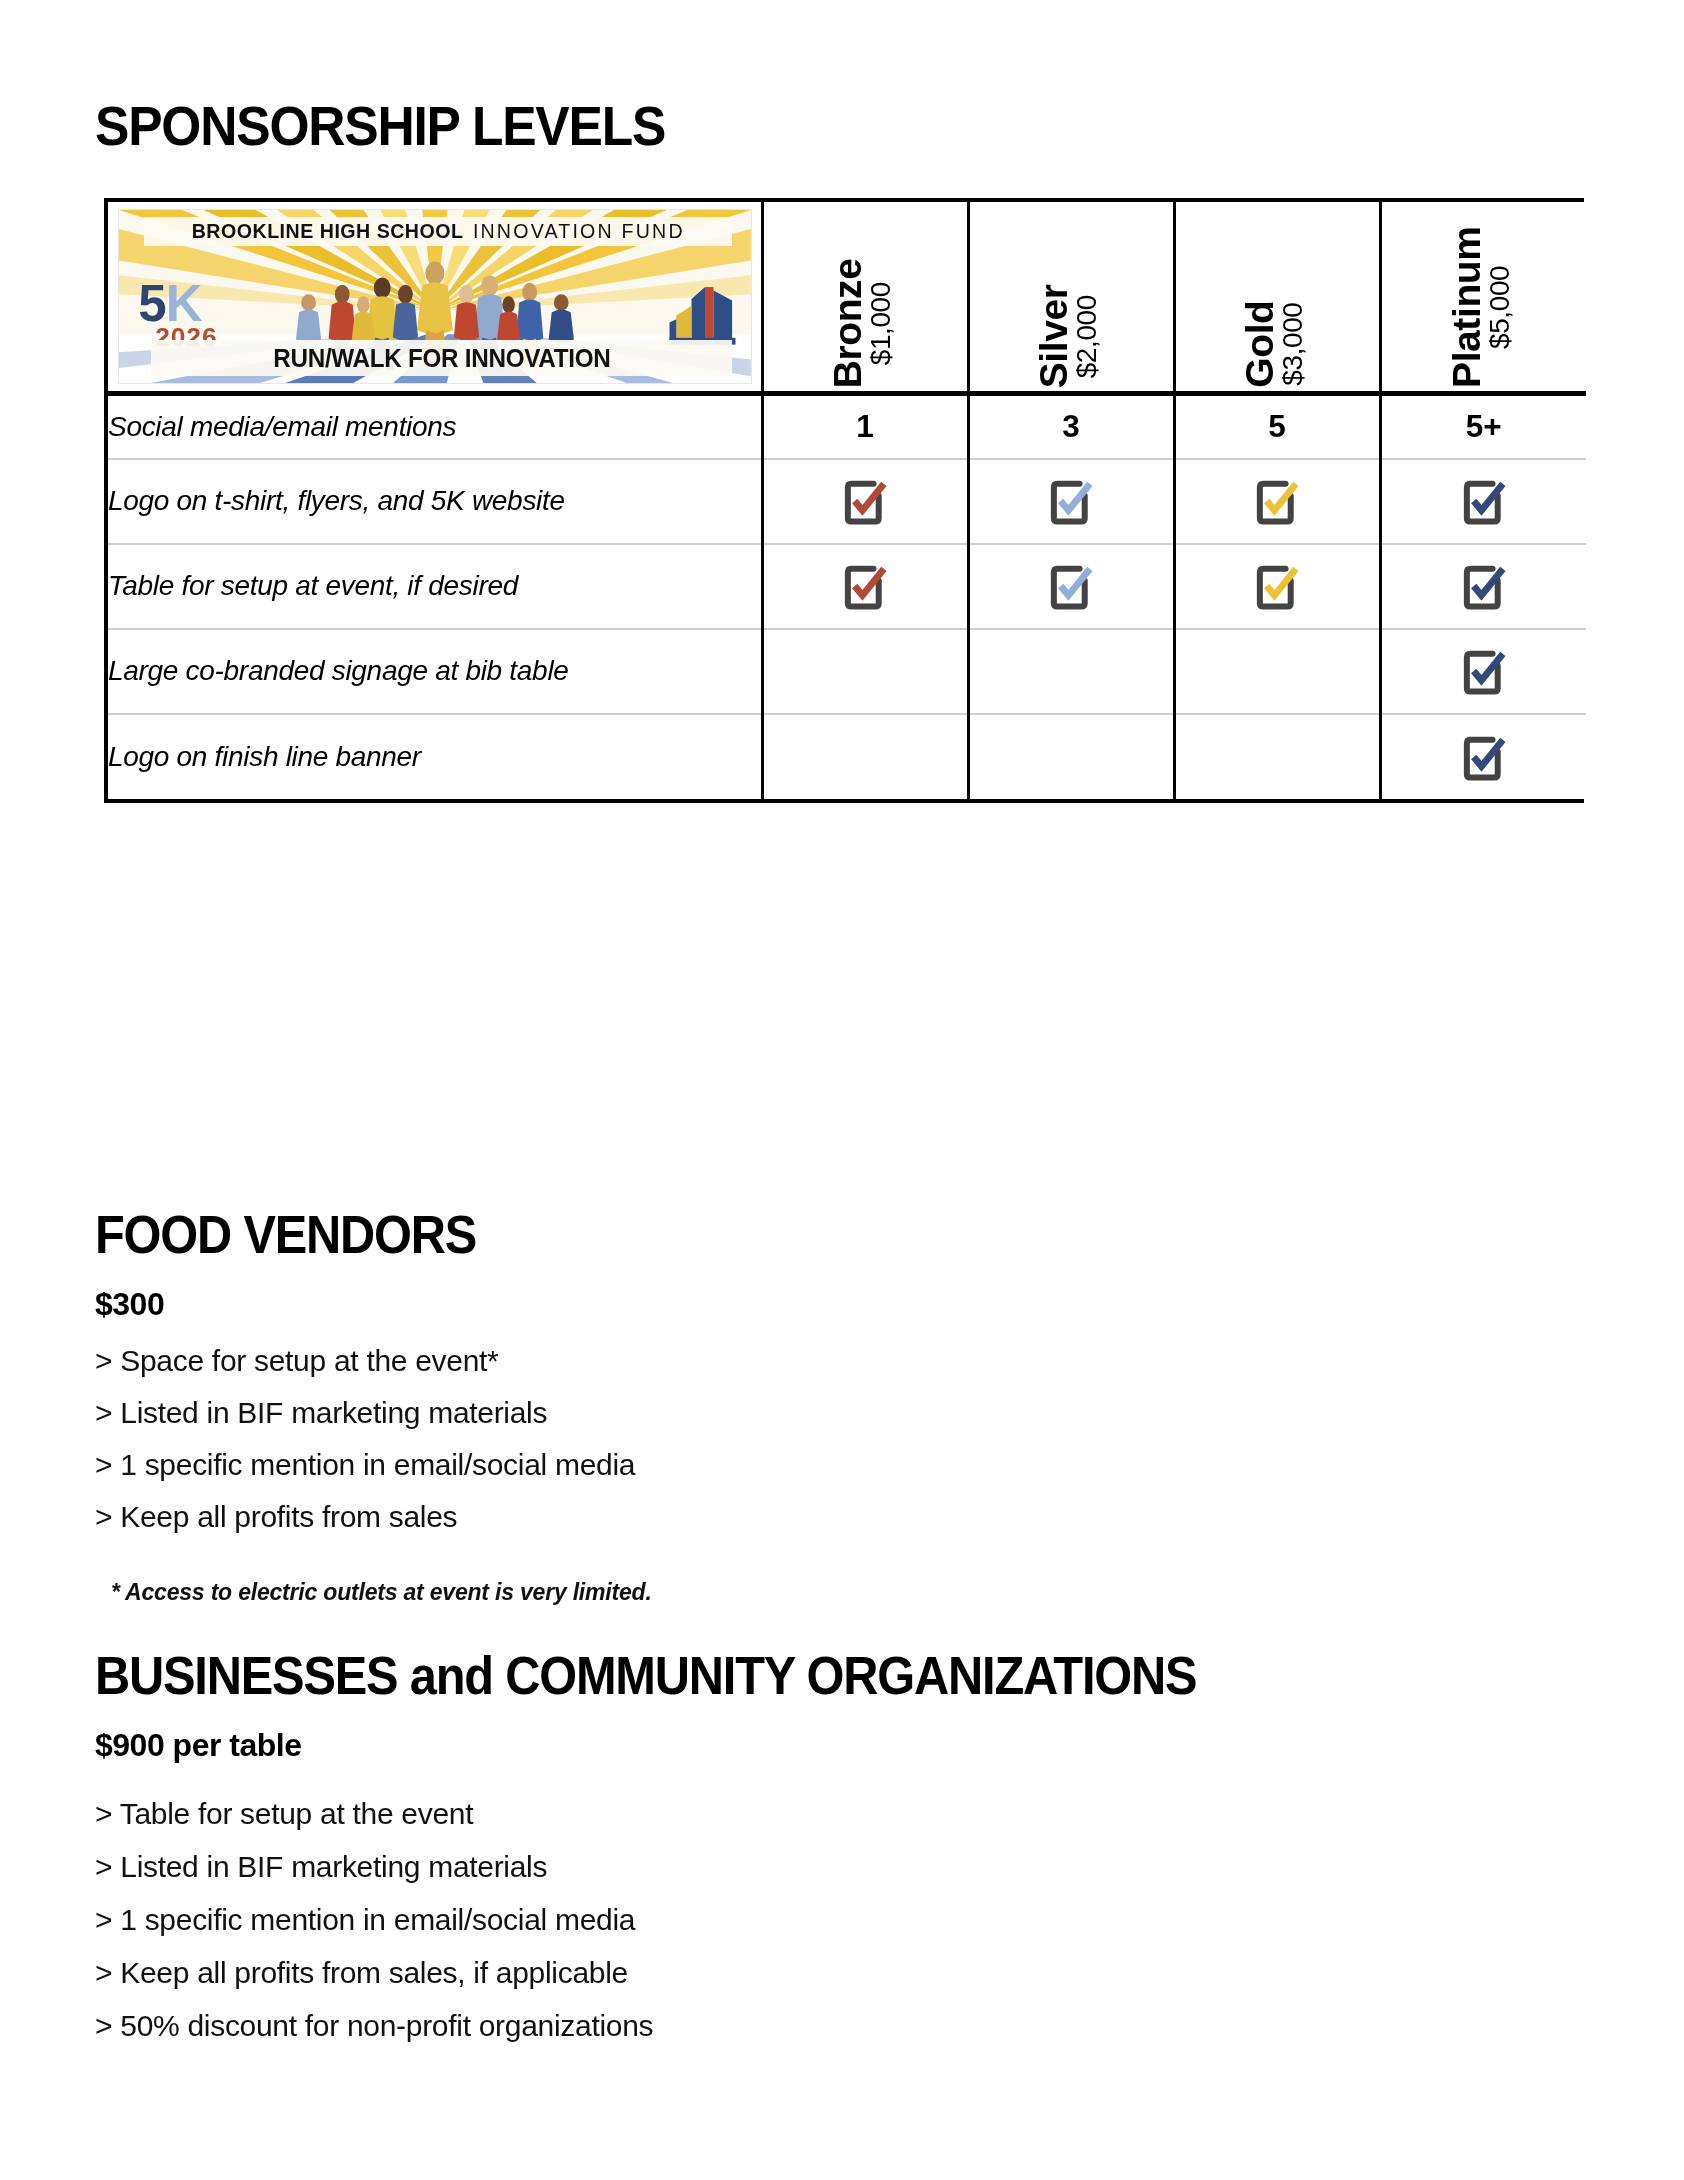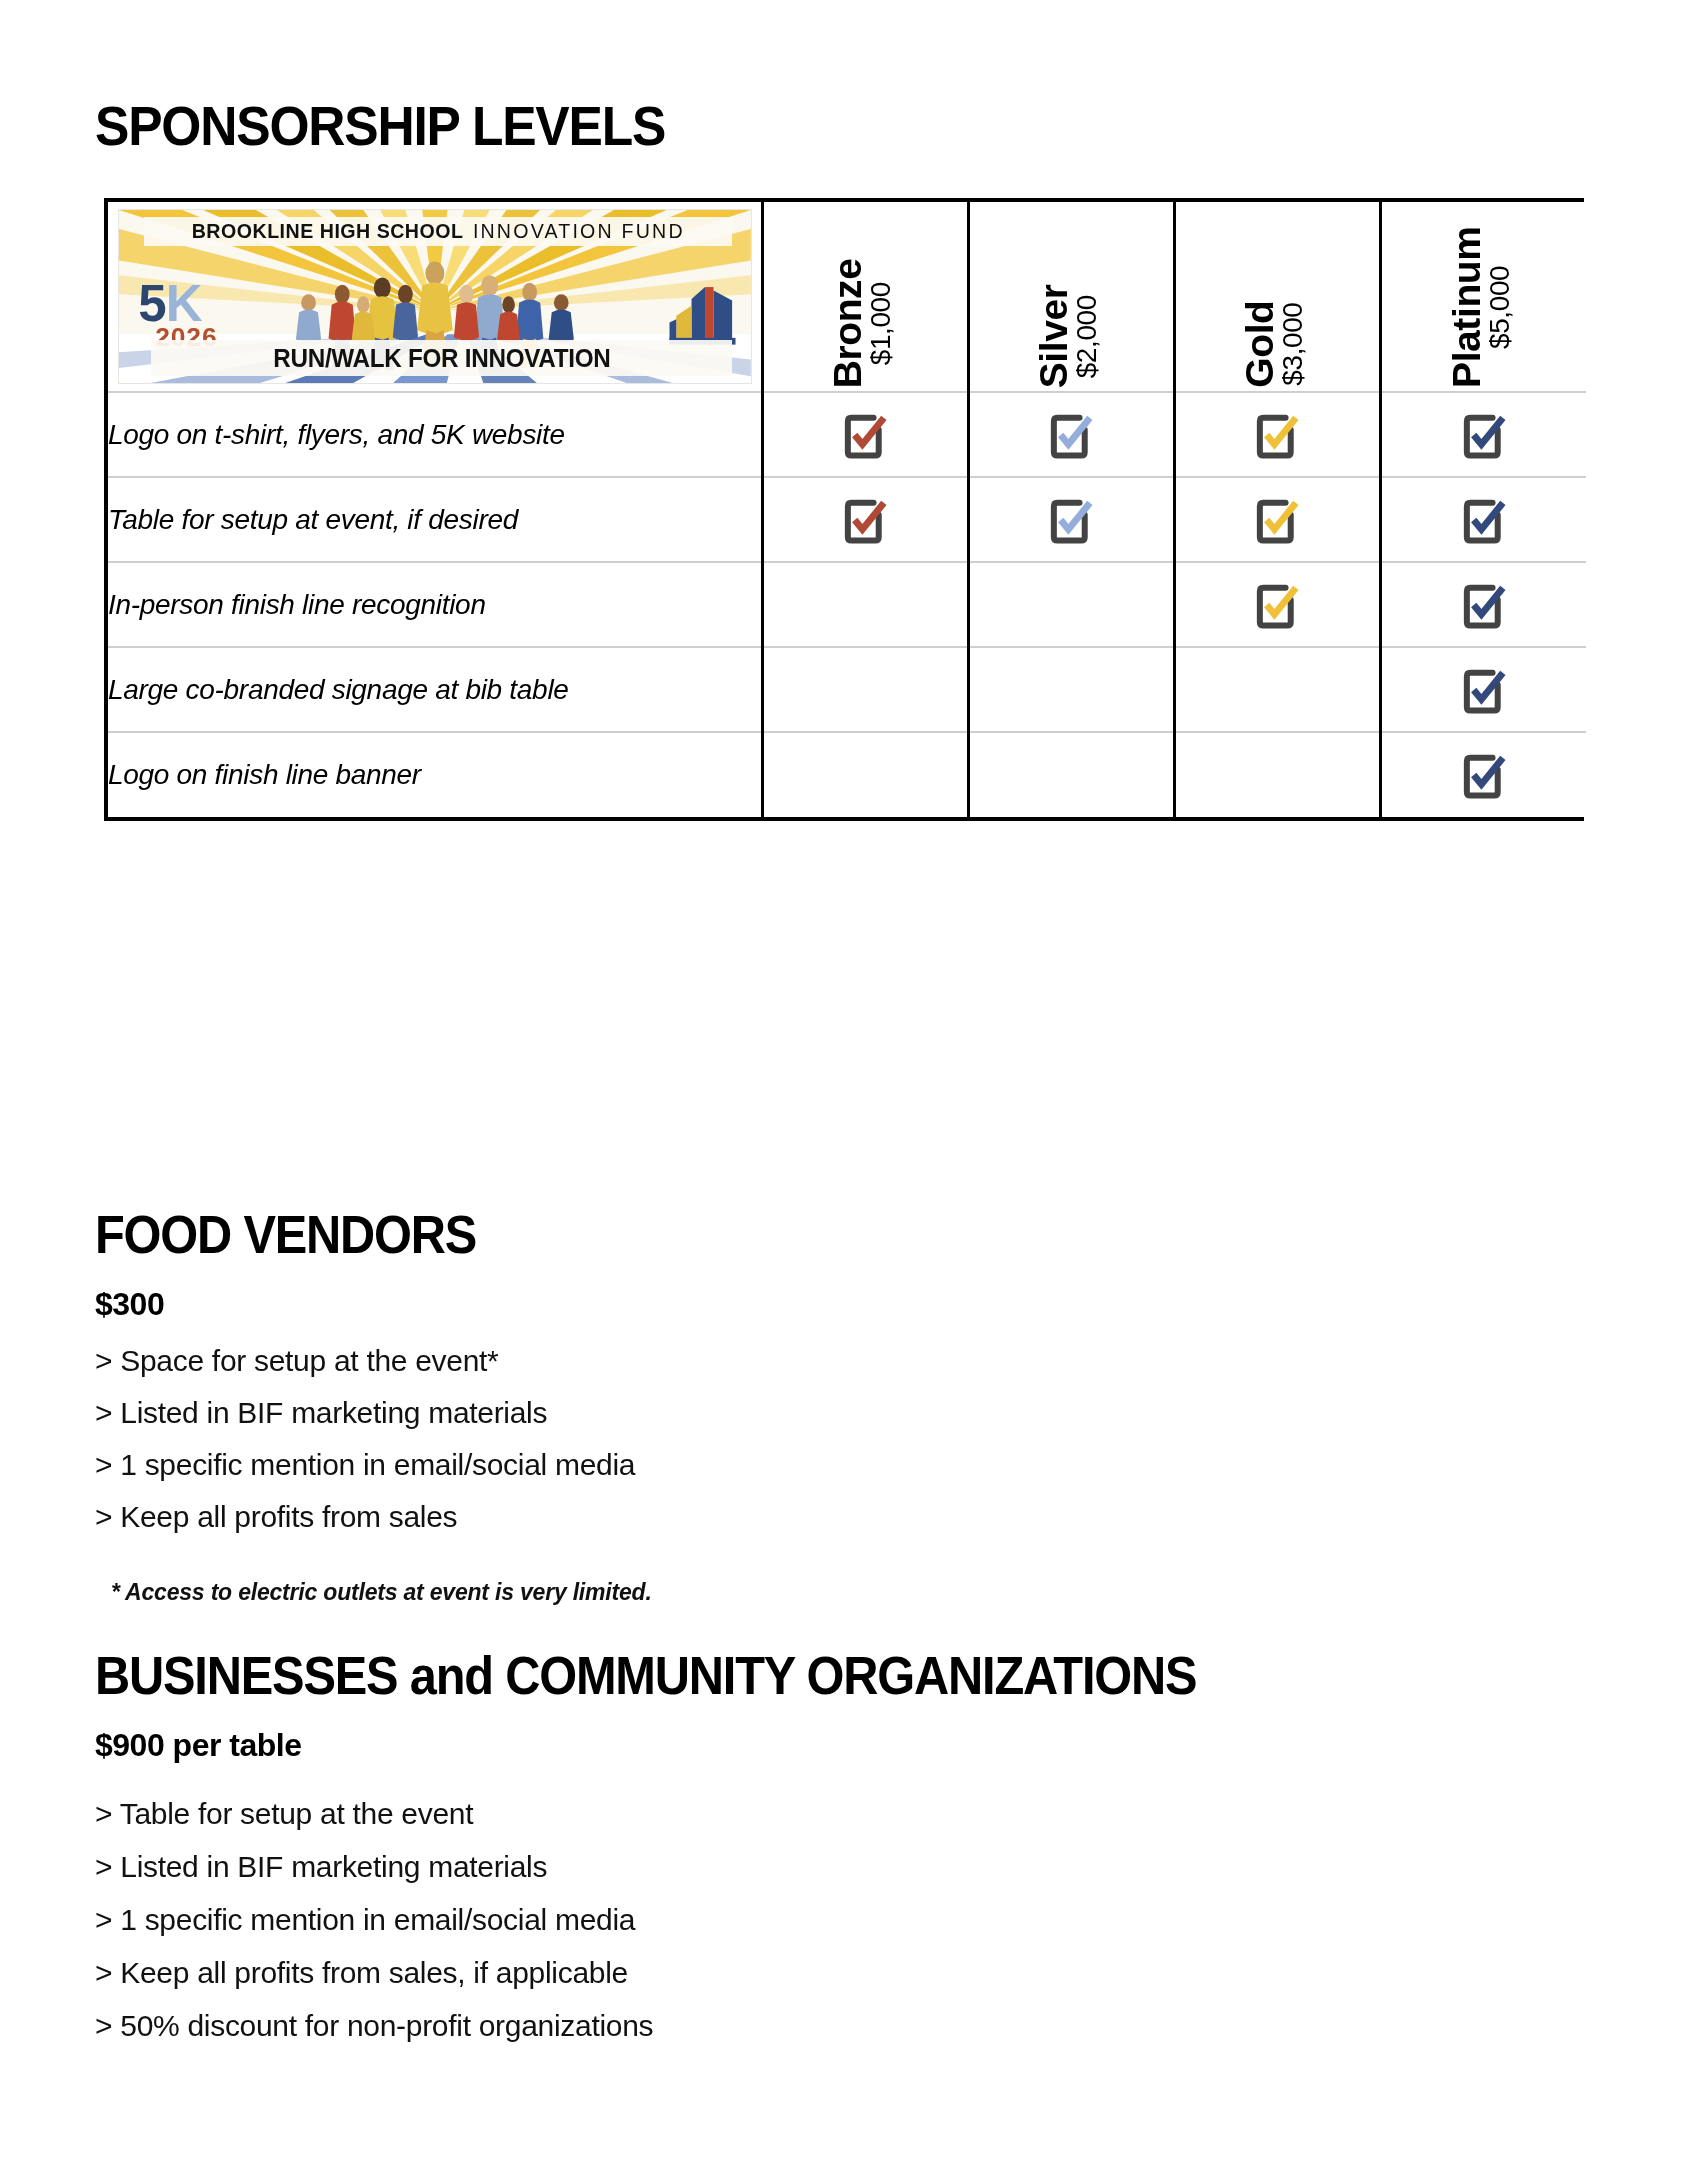--- a/index.html
+++ b/index.html
@@ -387,20 +387,27 @@
           </td>
           <td class="level-head">
             <span class="vert-wrap">
               <span class="lvl-name">Platinum</span>
               <span class="lvl-price">$5,000</span>
             </span>
           </td>
         </tr>
       </thead>
       <tbody id="table-body">
+          <tr class="body-row first-body r0">
+            <td class="feature-cell">Social media/email mentions</td>
+            <td class="val-cell"><span class="count-val">1</span></td>
+            <td class="val-cell"><span class="count-val">3</span></td>
+            <td class="val-cell"><span class="count-val">5</span></td>
+            <td class="val-cell"><span class="count-val">5+</span></td>
+          </tr>
           <tr class="body-row">
             <td class="feature-cell">Logo on t-shirt, flyers, and 5K website</td>
             <td class="val-cell"><span class="chk"><svg viewBox="0 0 56 56">
                   <path d="M44 22 L44 48 Q44 52 40 52 L12 52 Q8 52 8 48 L8 12 Q8 8 12 8 L38 8" fill="none" stroke="#434343" stroke-width="7" stroke-linecap="round" stroke-linejoin="round"></path>
                   <path d="M16 28 L25 39 L50 8" fill="none" stroke="#b04a37" stroke-width="8" stroke-linecap="butt" stroke-linejoin="miter"></path>
                 </svg></span></td>
             <td class="val-cell"><span class="chk"><svg viewBox="0 0 56 56">
                   <path d="M44 22 L44 48 Q44 52 40 52 L12 52 Q8 52 8 48 L8 12 Q8 8 12 8 L38 8" fill="none" stroke="#434343" stroke-width="7" stroke-linecap="round" stroke-linejoin="round"></path>
                   <path d="M16 28 L25 39 L50 8" fill="none" stroke="#93aedb" stroke-width="8" stroke-linecap="butt" stroke-linejoin="miter"></path>
                 </svg></span></td>
@@ -416,33 +423,20 @@
           <tr class="body-row">
             <td class="feature-cell">Table for setup at event, if desired</td>
             <td class="val-cell"><span class="chk"><svg viewBox="0 0 56 56">
                   <path d="M44 22 L44 48 Q44 52 40 52 L12 52 Q8 52 8 48 L8 12 Q8 8 12 8 L38 8" fill="none" stroke="#434343" stroke-width="7" stroke-linecap="round" stroke-linejoin="round"></path>
                   <path d="M16 28 L25 39 L50 8" fill="none" stroke="#b04a37" stroke-width="8" stroke-linecap="butt" stroke-linejoin="miter"></path>
                 </svg></span></td>
             <td class="val-cell"><span class="chk"><svg viewBox="0 0 56 56">
                   <path d="M44 22 L44 48 Q44 52 40 52 L12 52 Q8 52 8 48 L8 12 Q8 8 12 8 L38 8" fill="none" stroke="#434343" stroke-width="7" stroke-linecap="round" stroke-linejoin="round"></path>
                   <path d="M16 28 L25 39 L50 8" fill="none" stroke="#93aedb" stroke-width="8" stroke-linecap="butt" stroke-linejoin="miter"></path>
                 </svg></span></td>
-            <td class="val-cell"><span class="chk"><svg viewBox="0 0 56 56">
-                  <path d="M44 22 L44 48 Q44 52 40 52 L12 52 Q8 52 8 48 L8 12 Q8 8 12 8 L38 8" fill="none" stroke="#434343" stroke-width="7" stroke-linecap="round" stroke-linejoin="round"></path>
-                  <path d="M16 28 L25 39 L50 8" fill="none" stroke="#eec138" stroke-width="8" stroke-linecap="butt" stroke-linejoin="miter"></path>
-                </svg></span></td>
-            <td class="val-cell"><span class="chk"><svg viewBox="0 0 56 56">
-                  <path d="M44 22 L44 48 Q44 52 40 52 L12 52 Q8 52 8 48 L8 12 Q8 8 12 8 L38 8" fill="none" stroke="#434343" stroke-width="7" stroke-linecap="round" stroke-linejoin="round"></path>
-                  <path d="M16 28 L25 39 L50 8" fill="none" stroke="#33497c" stroke-width="8" stroke-linecap="butt" stroke-linejoin="miter"></path>
-                </svg></span></td>
-          </tr>
-          <tr class="body-row">
-            <td class="feature-cell">In-person finish line recognition</td>
-            <td class="val-cell"></td>
-            <td class="val-cell"></td>
             <td class="val-cell"><span class="chk"><svg viewBox="0 0 56 56">
                   <path d="M44 22 L44 48 Q44 52 40 52 L12 52 Q8 52 8 48 L8 12 Q8 8 12 8 L38 8" fill="none" stroke="#434343" stroke-width="7" stroke-linecap="round" stroke-linejoin="round"></path>
                   <path d="M16 28 L25 39 L50 8" fill="none" stroke="#eec138" stroke-width="8" stroke-linecap="butt" stroke-linejoin="miter"></path>
                 </svg></span></td>
             <td class="val-cell"><span class="chk"><svg viewBox="0 0 56 56">
                   <path d="M44 22 L44 48 Q44 52 40 52 L12 52 Q8 52 8 48 L8 12 Q8 8 12 8 L38 8" fill="none" stroke="#434343" stroke-width="7" stroke-linecap="round" stroke-linejoin="round"></path>
                   <path d="M16 28 L25 39 L50 8" fill="none" stroke="#33497c" stroke-width="8" stroke-linecap="butt" stroke-linejoin="miter"></path>
                 </svg></span></td>
           </tr>
           <tr class="body-row">

